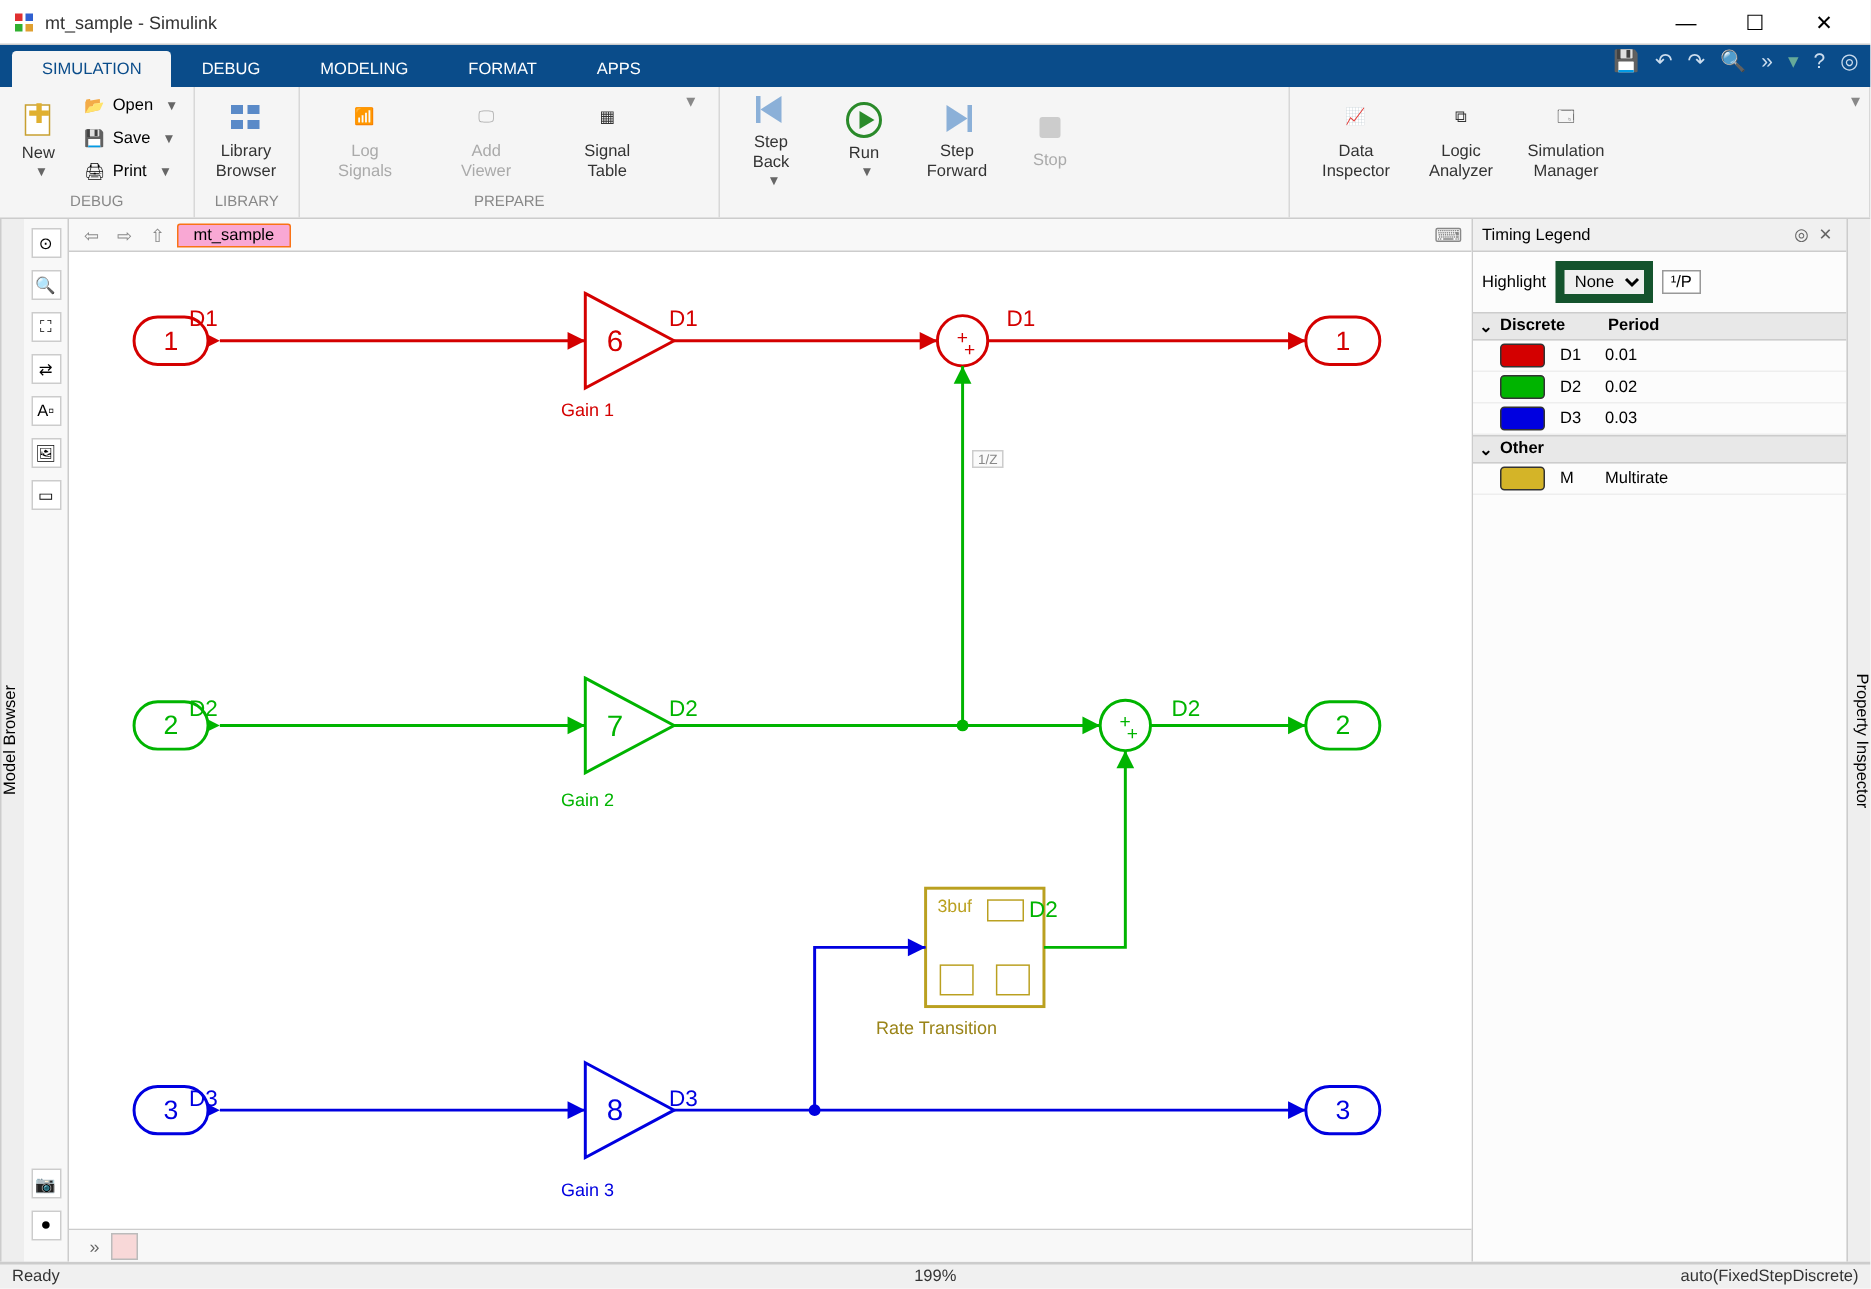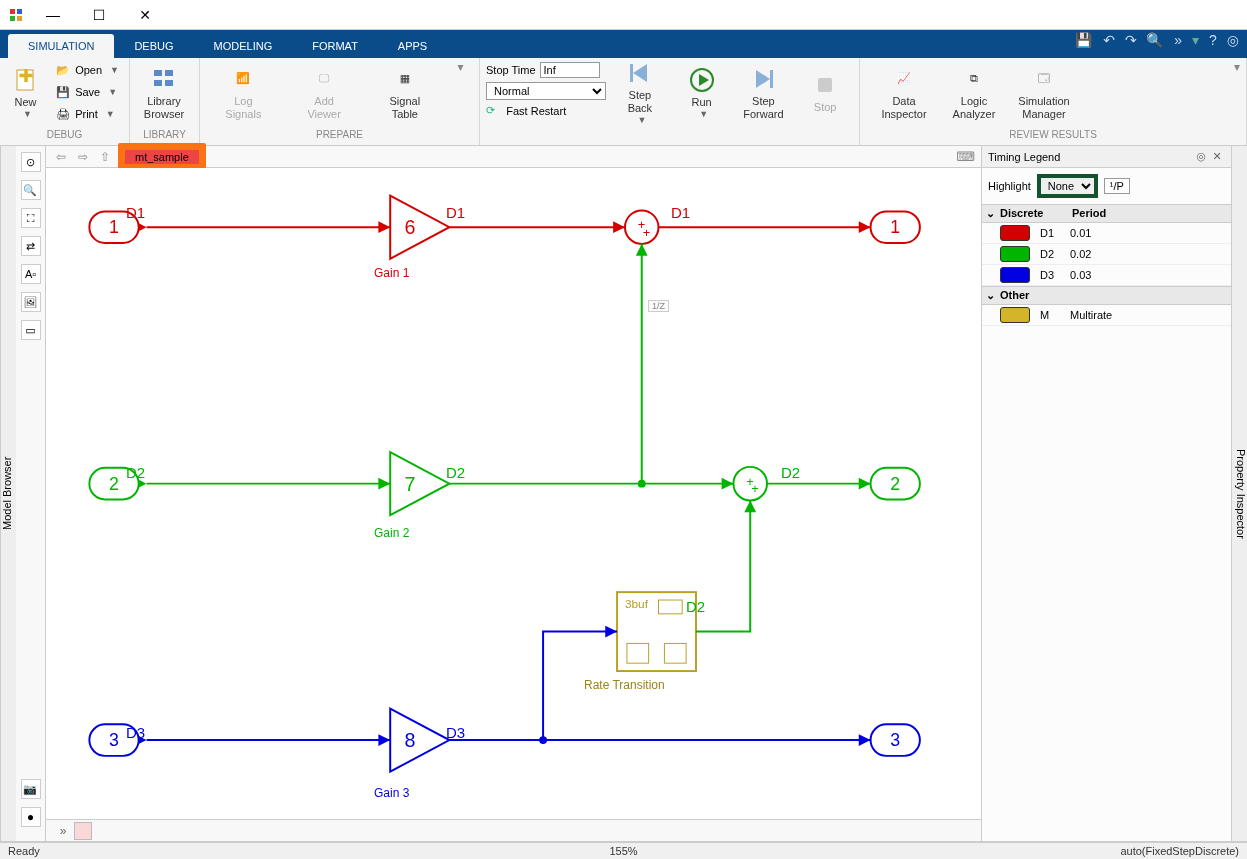--- a/index.html
+++ b/index.html
@@ -42,34 +42,34 @@
 .sidebar-left { width: 16px; background: #eee; border-right:1px solid #ccc; writing-mode: vertical-rl; text-align:center; font-size:11px; padding:8px 0; cursor:pointer; transform: rotate(180deg);}
 .sidebar-right { width: 16px; background: #eee; border-left:1px solid #ccc; writing-mode: vertical-rl; text-align:center; font-size:11px; padding:8px 0; cursor:pointer;}
 
 .palette { width: 30px; background:#f8f8f8; border-right:1px solid #ccc; display:flex; flex-direction:column; align-items:center; padding-top:6px; gap:8px;}
 .palette .pbtn { width:20px; height:20px; border:1px solid #ccc; background:#fff; cursor:pointer; font-size:11px; display:flex;align-items:center;justify-content:center;}
 .palette .spacer { flex:1; }
 
 .canvas-wrap { flex:1; display:flex; flex-direction:column; background:#fff;}
 .canvas-nav { height:22px; border-bottom:1px solid #ccc; display:flex; align-items:center; gap:4px; padding:0 6px; background:#f8f8f8;}
 .canvas-nav .navbtn { width:18px; height:18px; display:flex;align-items:center;justify-content:center; color:#888; cursor:pointer;}
-.canvas-nav .bctab { border:7px solid #f97316; background:#ef4444; padding:1px 10px; font-size:11px; border-radius:2px 2px 0 0;}
+.canvas-nav .bctab { border:1px solid #f97316; background:#f9a8d4; padding:1px 10px; font-size:11px; border-radius:2px 2px 0 0;}
 .canvas-nav .kbd { margin-left:auto; font-size:13px; color:#888;}
 .canvas { flex:1; position:relative; overflow:hidden; background:#fff;}
 .canvas-footer { height:22px; border-top:1px solid #ccc; display:flex; align-items:center; padding:0 6px; background:#f8f8f8;}
 .canvas-footer .fbtn { width:18px;height:18px; border:1px solid #bbb; background:#f8d8d8; cursor:pointer;}
 .canvas-footer .chev { width:22px; text-align:center; cursor:pointer; color:#666;}
 
 
 .legend { width: 250px; background:#fcfcfc; border-left:1px solid #ccc; display:flex; flex-direction:column; font-size:11px;}
 .legend .hdr { height:22px; border-bottom:1px solid #ccc; display:flex; align-items:center; padding:0 6px; background:#f0f0f0;}
 .legend .hdr .ttl { flex:1;}
 .legend .hdr .hbtn { width:16px; text-align:center; cursor:pointer; color:#666;}
 .legend .hl-row { display:flex; align-items:center; gap:6px; padding:6px;}
-.legend .hl-row select { font-size:11px; border:4px solid #14532d; padding:1px 3px;}
+.legend .hl-row select { font-size:11px; border:6px solid #14532d; padding:1px 3px;}
 .legend .hl-row .yp { border:1px solid #999; padding:1px 5px; cursor:pointer; background:#fff;}
 .legend .section-hdr { background:#e8e8e8; border-top:1px solid #ccc; border-bottom:1px solid #ccc; display:flex; padding:2px 4px; font-weight:bold;}
 .legend .section-hdr .chev2 { width:14px; cursor:pointer;}
 .legend .section-hdr .c1 { width:72px;}
 .legend .lrow { display:flex; align-items:center; padding:2px 4px; border-bottom:1px solid #eee;}
 .legend .lrow .sw { width:30px; height:16px; border:1px solid #333; border-radius:3px; margin:0 10px 0 14px;}
 .legend .lrow .nm { width:30px;}
 .legend .lrow .pd { flex:1;}
 
 
@@ -88,20 +88,21 @@
 
 <div class="titlebar">
   <span class="app-icon">
     <svg width="16" height="16">
         <rect x="2" y="2" width="5" height="5" fill="#e03030"></rect>
         <rect x="9" y="2" width="5" height="5" fill="#3060d0"></rect>
         <rect x="2" y="9" width="5" height="5" fill="#30b030"></rect>
         <rect x="9" y="9" width="5" height="5" fill="#e0a030"></rect>
       </svg>
   </span>
+  <span class="title">mt_sample - Simulink</span>
   <div class="winbtns">
     <div class="winbtn">—</div>
     <div class="winbtn">☐</div>
     <div class="winbtn">✕</div>
   </div>
 </div>
 
 <div class="tabstrip">
   <div class="tab active">SIMULATION</div>
   <div class="tab">DEBUG</div>
@@ -190,30 +191,20 @@
           <span style="white-space:pre-line">Signal
 Table</span>
         </div>
       <div style="display:flex;align-items:center;color:#888;cursor:pointer;">▾</div>
     </div>
     <div class="label">PREPARE</div>
   </div>
 
   <div class="ribbon-group" style="width:380px;">
     <div class="body">
-      <div class="sim-fields">
-        <div class="row">
-            <span>Stop Time</span>
-            <input value="Inf" style="">
-          </div>
-        <div class="row">
-            <select><option>Normal</option></select>
-          </div>
-        <div class="row" style="cursor:pointer;"><span style="color:#2a7;">⟳</span>&nbsp;<span>Fast Restart</span></div>
-      </div>
       <div class="rbtn-big">
           <span class="icn">
             <svg width="26" height="26">
               <polygon points="20,4 6,13 20,22" fill="#8bb0d8"></polygon>
               <rect x="3" y="4" width="3" height="18" fill="#8bb0d8"></rect>
             </svg>
           </span>
           <span style="white-space:pre-line">Step
 Back</span>
           <span class="caret">▼</span>
@@ -262,21 +253,20 @@
 Analyzer</span>
         </div>
       <div class="rbtn-big">
           <span class="icn">🗔</span>
           <span style="white-space:pre-line">Simulation
 Manager</span>
         </div>
       <div style="flex:1"></div>
       <div style="display:flex;align-items:center;color:#888;cursor:pointer;">▾</div>
     </div>
-    <div class="label">REVIEW RESULTS</div>
   </div>
 </div>
 
 <div class="main">
   <div class="sidebar-left">Model Browser</div>
   <div class="palette">
     <div class="pbtn">⊙</div>
     <div class="pbtn">🔍</div>
     <div class="pbtn">⛶</div>
     <div class="pbtn">⇄</div>
@@ -426,15 +416,15 @@
     <span class="pd">Multirate</span>
   </div>
       </div>
   </div>
 
   <div class="sidebar-right">Property Inspector</div>
 </div>
 
 <div class="statusbar">
   <span class="s1">Ready</span>
-  <span class="s2">155%</span>
+  <span class="s2">199%</span>
   <span class="s3">auto(FixedStepDiscrete)</span>
 </div>
 
 </body></html>

